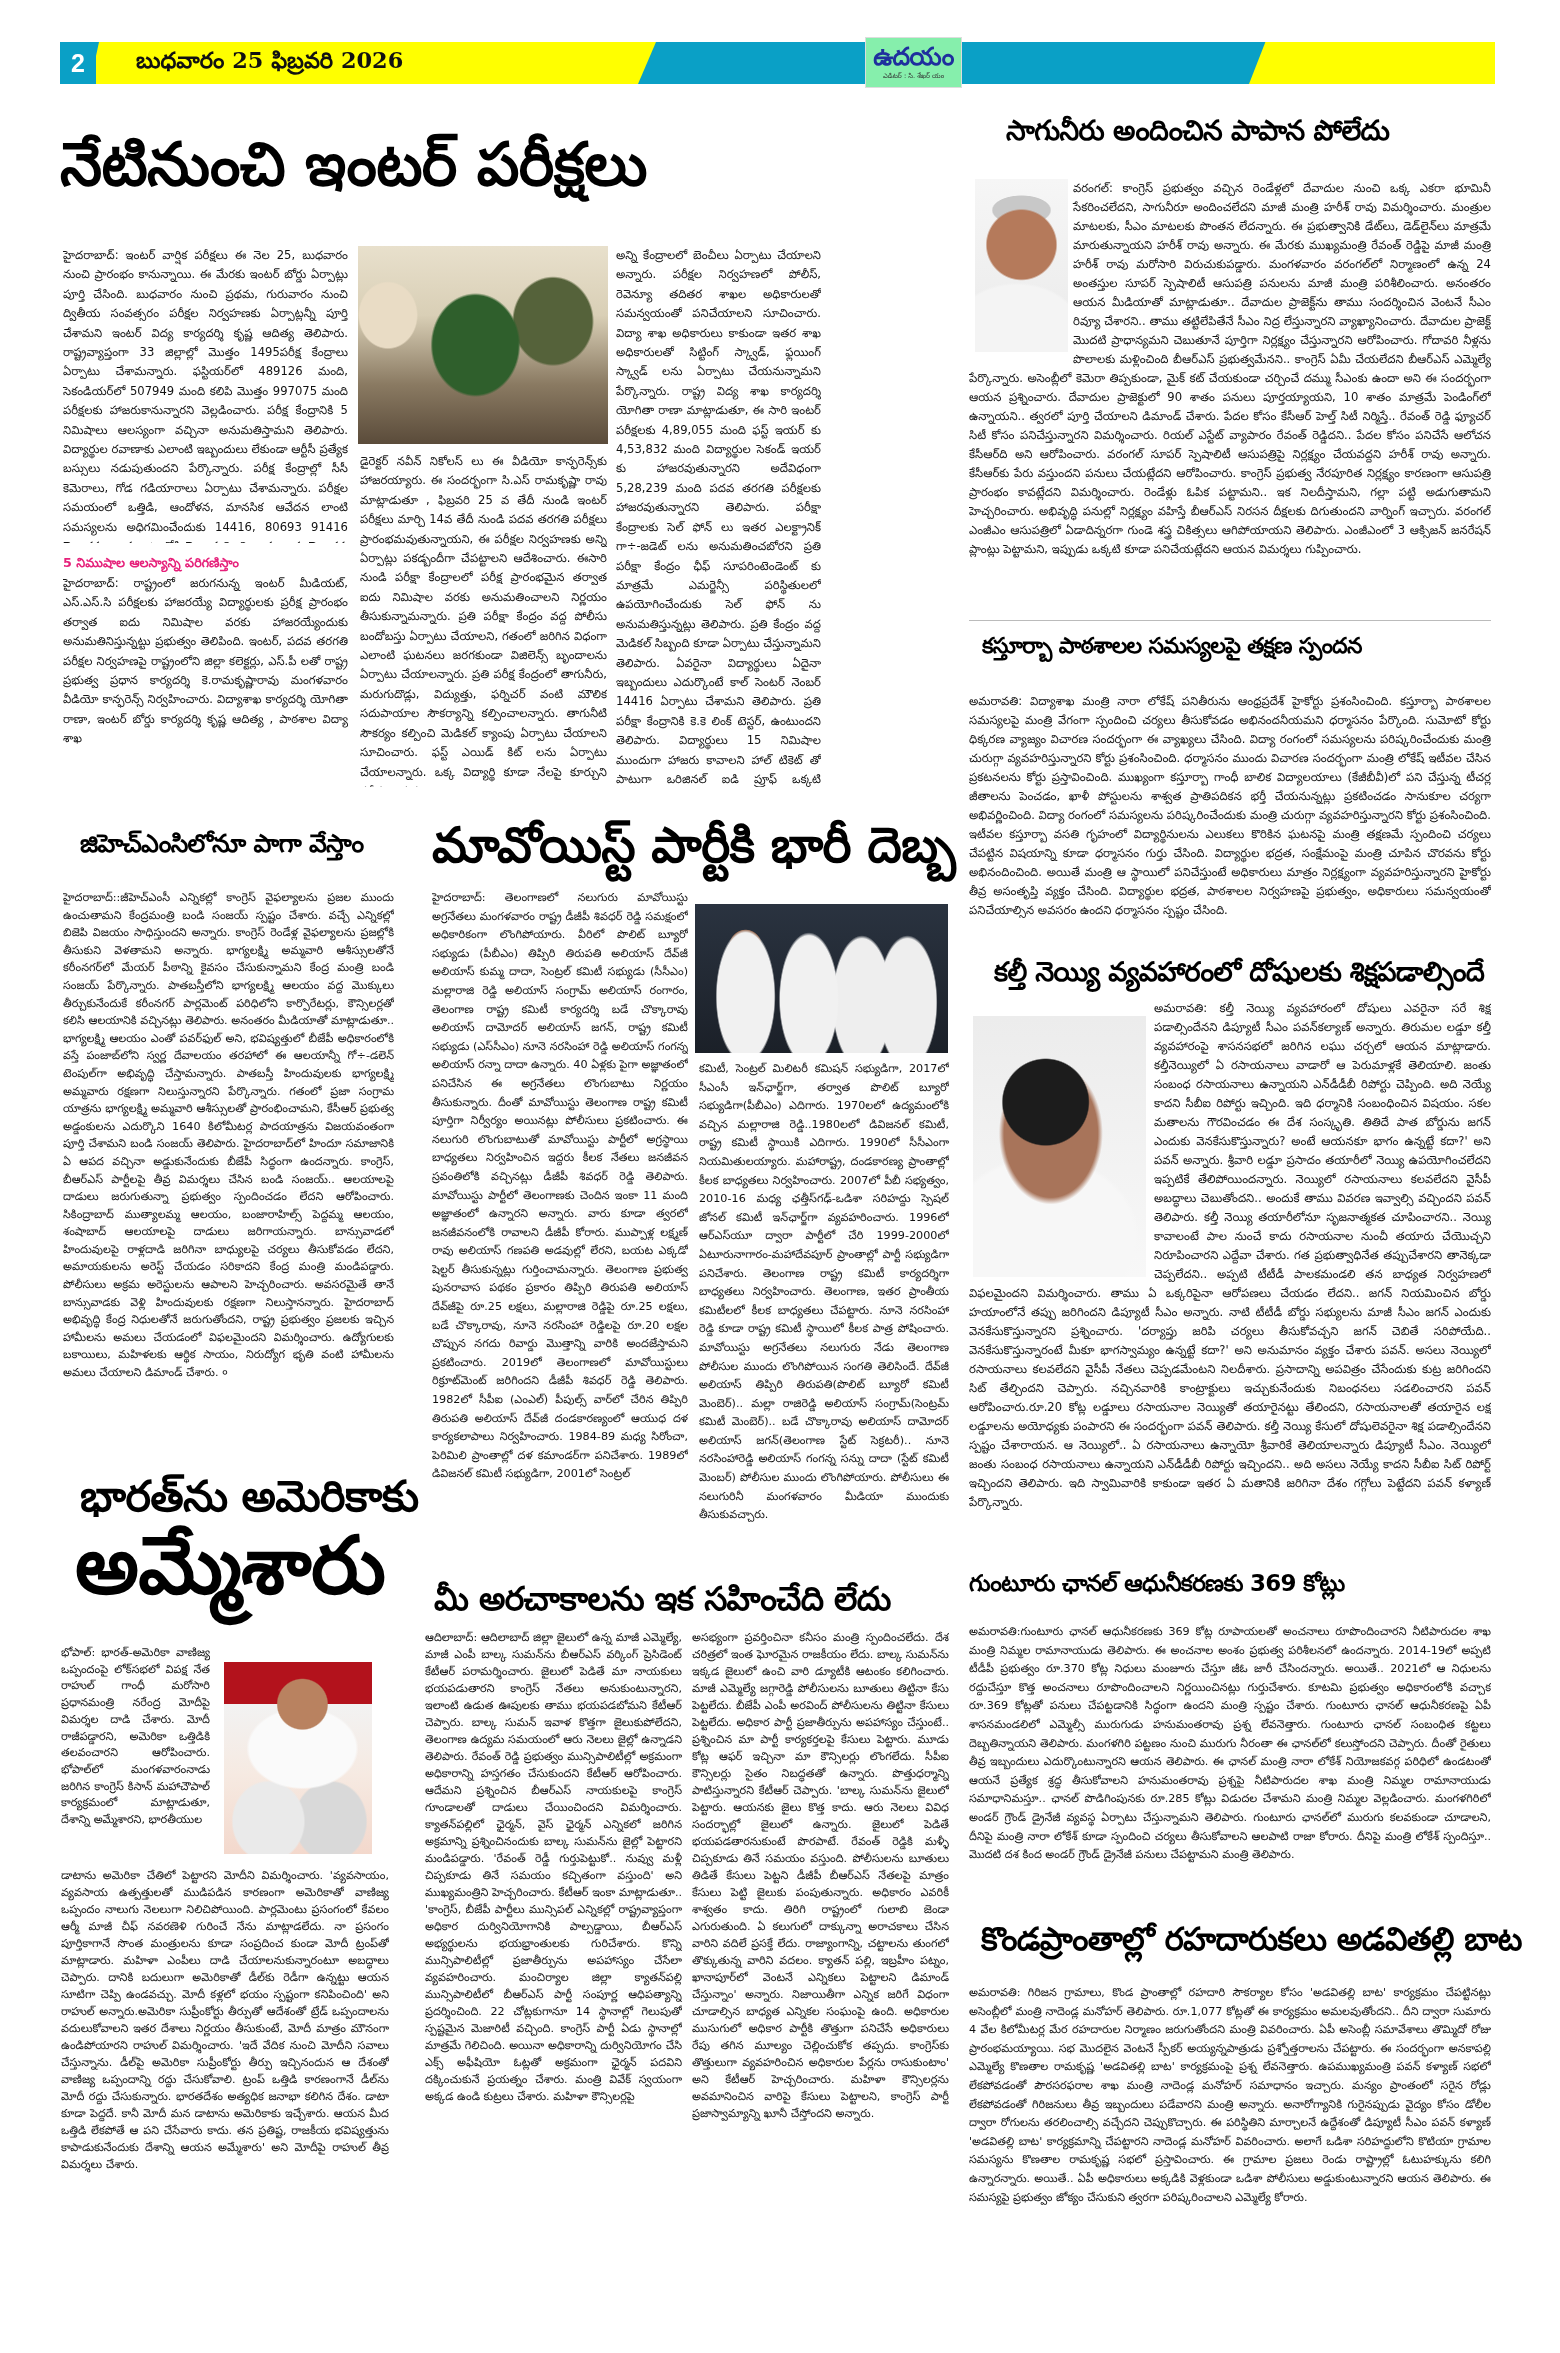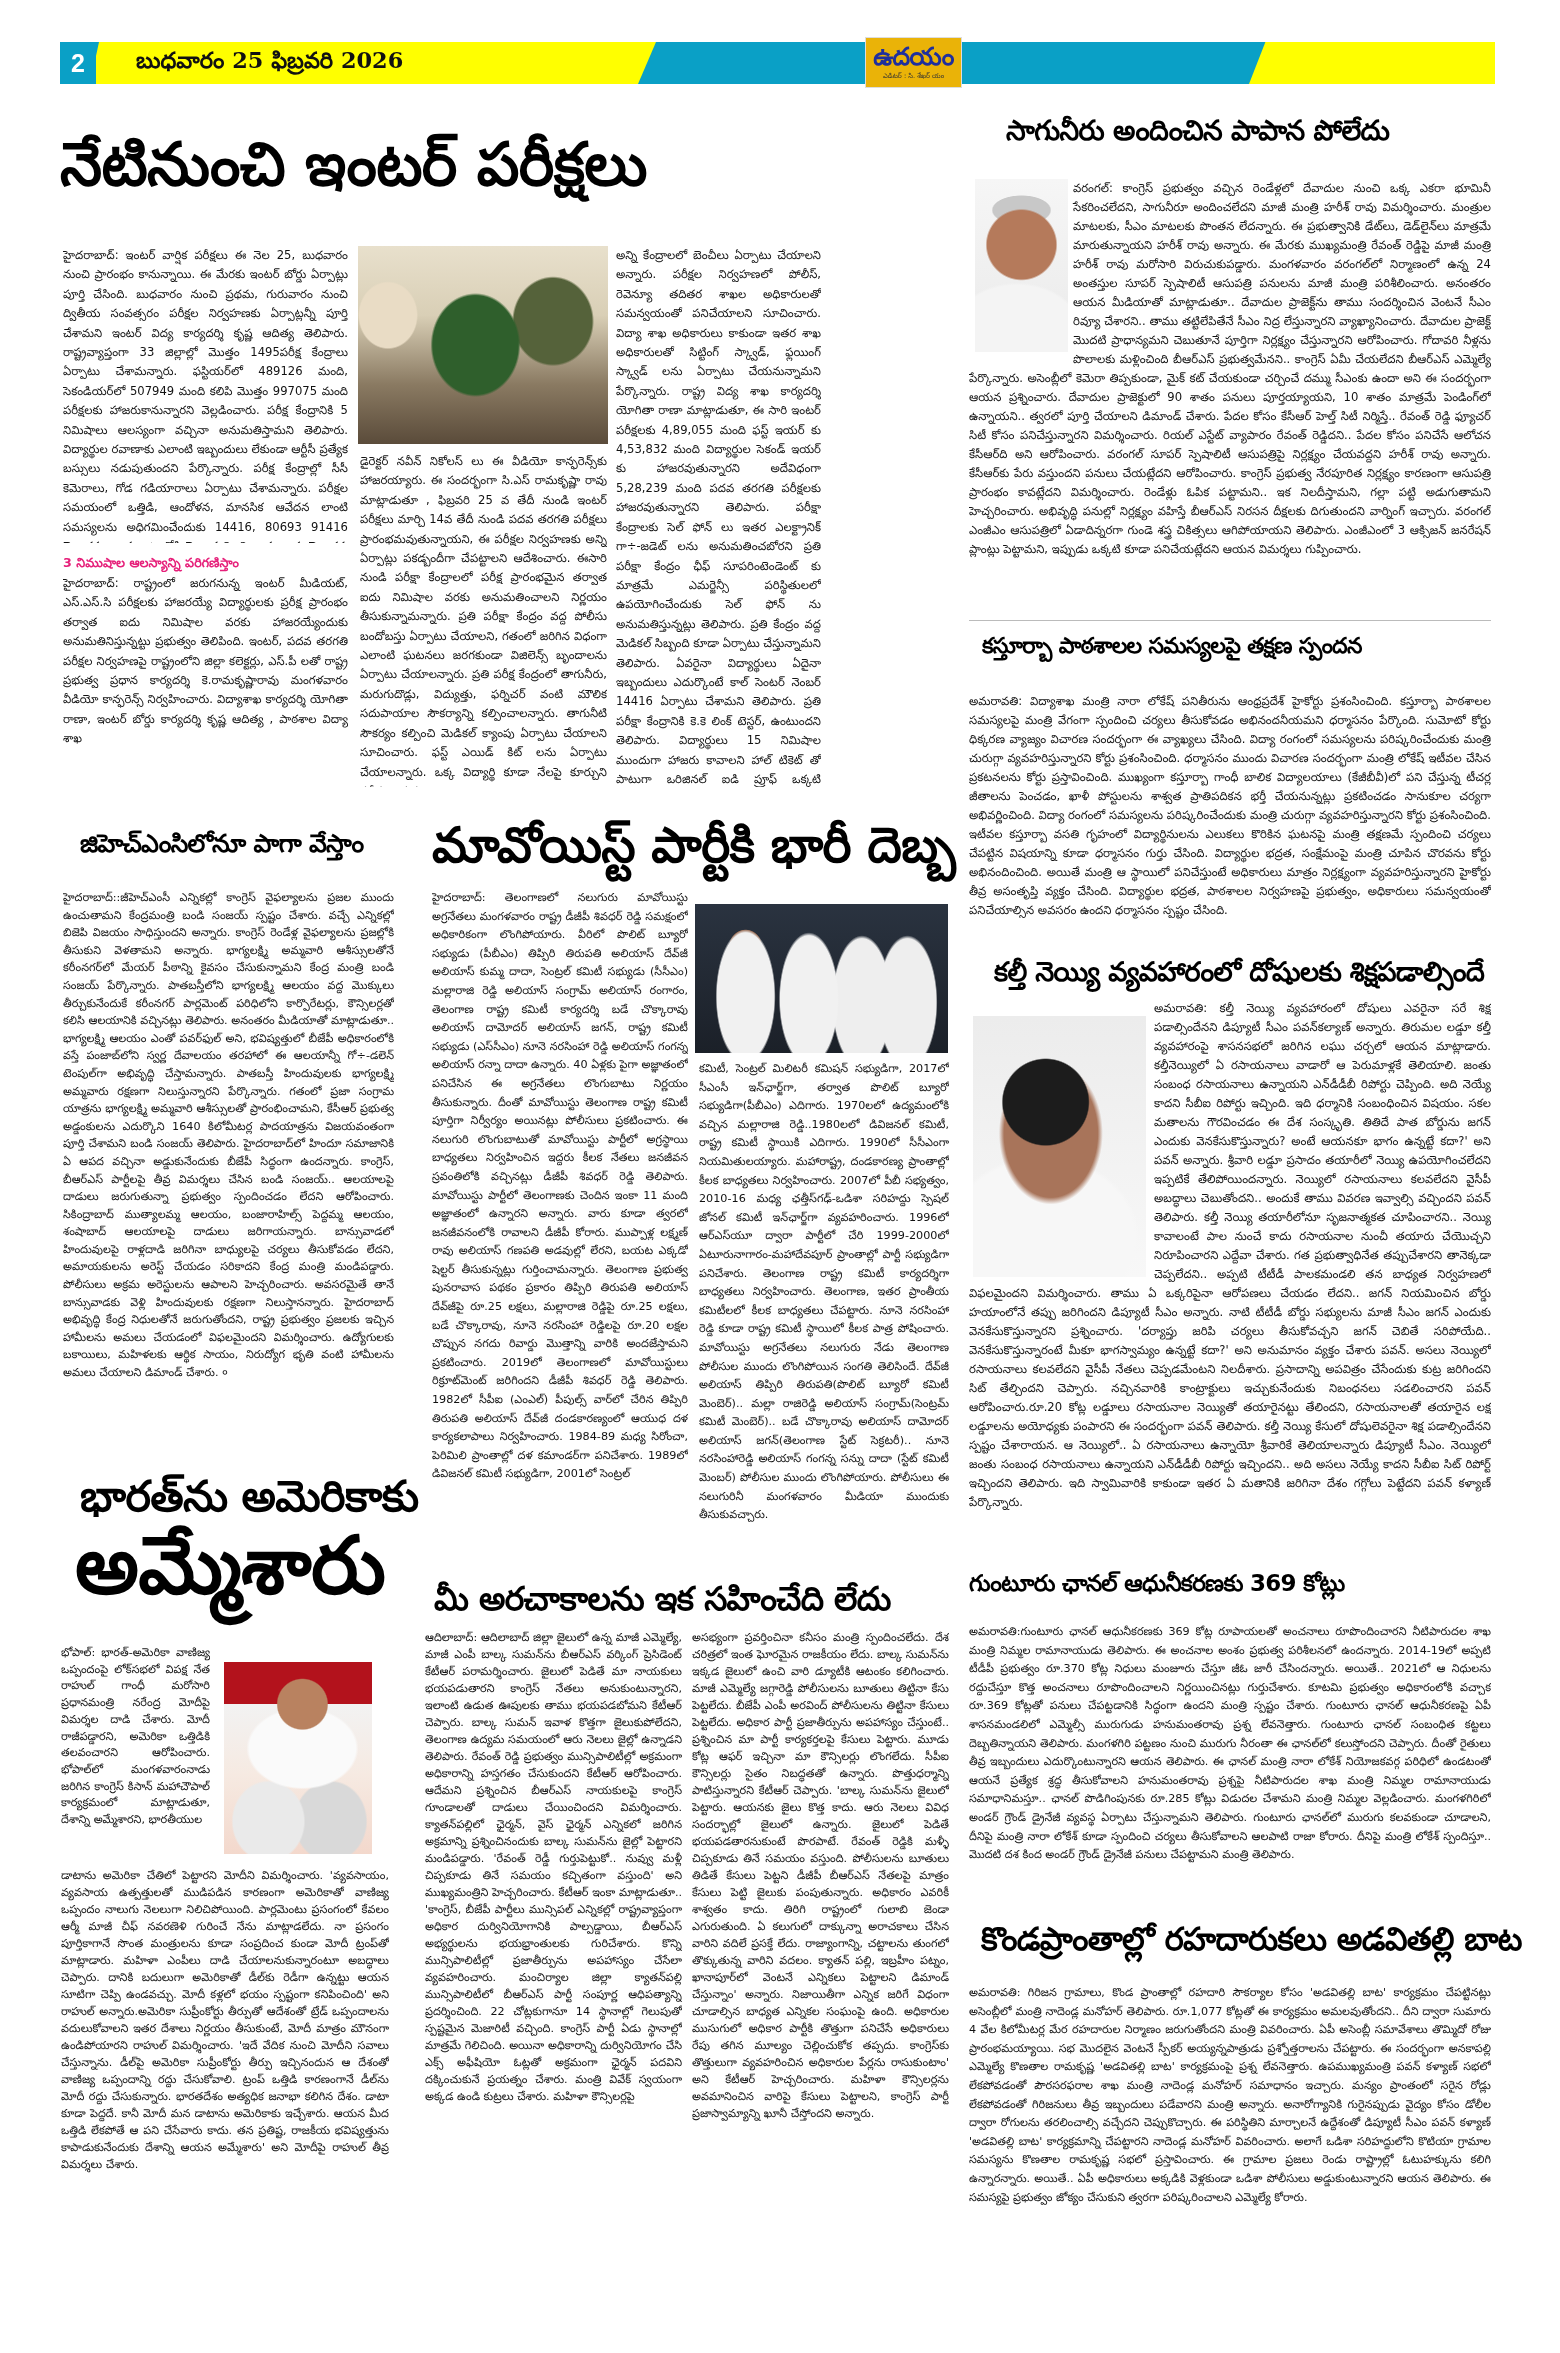--- a/index.html
+++ b/index.html
@@ -5,21 +5,21 @@
   * { box-sizing: border-box; margin: 0; padding: 0; }
   html, body { width: 1561px; height: 2354px; background: #ffffff; overflow: hidden; }
   body { position: relative; font-family: "DejaVu Sans", sans-serif; color: #111; }
 
   
   .masthead { position: absolute; left: 60px; top: 42px; width: 1435px; height: 42px; background: #0aa0c6; overflow: hidden; }
   .mh-pagenum { position: absolute; left: 0; top: 0; width: 36px; height: 42px; background: #0aa0c6; color: #fff; font: bold 25px "Liberation Sans", sans-serif; display: flex; align-items: center; justify-content: center; z-index: 3; }
   .mh-yellow-left { position: absolute; left: 30px; top: 0; width: 566px; height: 42px; background: #ffff00; clip-path: polygon(9px 0, 100% 0, calc(100% - 18px) 100%, 0 100%); z-index: 2; }
   .mh-date { position: absolute; left: 76px; top: 0; height: 42px; display: flex; align-items: center; font: bold 22.4px "DejaVu Serif", serif; color: #111; z-index: 4; }
   .mh-yellow-right { position: absolute; right: 0; top: 0; width: 246px; height: 42px; background: #ffff00; clip-path: polygon(16.4px 0, 100% 0, 100% 100%, 0 100%); }
-  .mh-logo { position: absolute; left: 865px; top: 37px; width: 97px; height: 51px; background: #eab308; border: 0.7px solid #ddd; z-index: 5; display: flex; flex-direction: column; align-items: center; justify-content: center; }
+  .mh-logo { position: absolute; left: 865px; top: 37px; width: 97px; height: 51px; background: #86efac; border: 0.7px solid #ddd; z-index: 5; display: flex; flex-direction: column; align-items: center; justify-content: center; }
   .mh-logo-word { font: bold 25px "DejaVu Sans", sans-serif; color: #1f2f9e; line-height: 1; letter-spacing: -0.7px; }
   .mh-logo-sub { font: 6.7px "DejaVu Sans", sans-serif; color: #333; margin-top: 2.2px; text-align: center; }
 
   
   .headline { position: absolute; font-family: "DejaVu Sans", sans-serif; font-weight: bold; color: #000; line-height: 1.05; white-space: nowrap; letter-spacing: -0.7px; }
   .body { position: absolute; font-family: "DejaVu Sans", sans-serif; font-size: 11.6px; line-height: 19.4px; text-align: justify; color: #111; overflow: hidden; }
   .sub { color: #e6207a; font-weight: bold; font-size: 12.7px; }
   .photo { position: absolute; overflow: hidden; }
   .caption { position: absolute; font-size: 11.6px; line-height: 19.4px; color: #111; text-align: justify; overflow: hidden; }
 
@@ -70,21 +70,21 @@
 </div>
 <div class="mh-logo">
   <div class="mh-logo-word">ఉదయం</div>
   <div class="mh-logo-sub">ఎడిటర్ : సి. శేఖర్ యం</div>
 </div>
 
 <div class="headline" style="left:60px; top:133px; font-size:60px;">నేటినుంచి ఇంటర్ పరీక్షలు</div>
 
 <div class="body" style="left:63px; top:246px; width:285px; height:297px;">హైదరాబాద్: ఇంటర్ వార్షిక పరీక్షలు ఈ నెల 25, బుధవారం నుంచి ప్రారంభం కానున్నాయి. ఈ మేరకు ఇంటర్ బోర్డు ఏర్పాట్లు పూర్తి చేసింది. బుధవారం నుంచి ప్రథమ, గురువారం నుంచి ద్వితీయ సంవత్సరం పరీక్షల నిర్వహణకు ఏర్పాట్లన్నీ పూర్తి చేశామని ఇంటర్ విద్య కార్యదర్శి కృష్ణ ఆదిత్య తెలిపారు. రాష్ట్రవ్యాప్తంగా 33 జిల్లాల్లో మొత్తం 1495పరీక్ష కేంద్రాలు ఏర్పాటు చేశామన్నారు. ఫస్టియర్‌లో 489126 మంది, సెకండియర్‌లో 507949 మంది కలిపి మొత్తం 997075 మంది పరీక్షలకు హాజరుకానున్నారని వెల్లడించారు. పరీక్ష కేంద్రానికి 5 నిమిషాలు ఆలస్యంగా వచ్చినా అనుమతిస్తామని తెలిపారు. విద్యార్థుల రవాణాకు ఎలాంటి ఇబ్బందులు లేకుండా ఆర్టీసీ ప్రత్యేక బస్సులు నడుపుతుందని పేర్కొన్నారు. పరీక్ష కేంద్రాల్లో సీసీ కెమెరాలు, గోడ గడియారాలు ఏర్పాటు చేశామన్నారు. పరీక్షల సమయంలో ఒత్తిడి, ఆందోళన, మానసిక ఆవేదన లాంటి సమస్యలను అధిగమించేందుకు 14416, 80693 91416 నెంబర్లను అందుబాటులోకి తెచ్చామని, విద్యార్థులు ఈ నెంబర్లకు ఫోన్ చేసి కౌన్సెలింగ్ సేవలు పొందవచ్చని కృష్ణ ఆదిత్య తెలిపారు.</div>
 <div class="body" style="left:63px; top:553px; width:285px; height:19.4px;">
-  <span class="sub">3 నిముషాల ఆలస్యాన్ని పరిగణిస్తాం</span>
+  <span class="sub">5 నిముషాల ఆలస్యాన్ని పరిగణిస్తాం</span>
 </div>
 <div class="body" style="left:63px; top:574px; width:285px; height:213px;">హైదరాబాద్: రాష్ట్రంలో జరుగనున్న ఇంటర్ మీడియట్, ఎస్.ఎస్.సి పరీక్షలకు హాజరయ్యే విద్యార్థులకు ప్రరీక్ష ప్రారంభం తర్వాత ఐదు నిమిషాల వరకు హాజరయ్యేందుకు అనుమతినిస్తున్నట్టు ప్రభుత్వం తెలిపింది. ఇంటర్, పదవ తరగతి పరీక్షల నిర్వహణపై రాష్ట్రంలోని జిల్లా కలెక్టర్లు, ఎస్.పీ లతో రాష్ట్ర ప్రభుత్వ ప్రధాన కార్యదర్శి కె.రామకృష్ణారావు మంగళవారం వీడియో కాన్ఫరెన్స్ నిర్వహించారు. విద్యాశాఖ కార్యదర్శి యోగితా రాణా, ఇంటర్ బోర్డు కార్యదర్శి కృష్ణ ఆదిత్య , పాఠశాల విద్యా శాఖ</div>
 
 <div class="photo ph-exam" style="left:358px; top:246px; width:250px; height:198px;"></div>
 <div class="caption" style="left:360px; top:452px; width:247px; height:335px;">డైరెక్టర్ నవీన్ నికోలస్ లు ఈ వీడియో కాన్ఫరెన్స్‌కు హాజరయ్యారు. ఈ సందర్భంగా సి.ఎస్ రామకృష్ణా రావు మాట్లాడుతూ , ఫిబ్రవరి 25 వ తేదీ నుండి ఇంటర్ పరీక్షలు మార్చి 14వ తేదీ నుండి పదవ తరగతి పరీక్షలు ప్రారంభమవుతున్నాయని, ఈ పరీక్షల నిర్వహణకు అన్ని ఏర్పాట్లు పకడ్బందీగా చేపట్టాలని ఆదేశించారు. ఈసారి నుండి పరీక్షా కేంద్రాలలో పరీక్ష ప్రారంభమైన తర్వాత ఐదు నిమిషాల వరకు అనుమతించాలని నిర్ణయం తీసుకున్నామన్నారు. ప్రతి పరీక్షా కేంద్రం వద్ద పోలీసు బందోబస్తు ఏర్పాటు చేయాలని, గతంలో జరిగిన విధంగా ఎలాంటి ఘటనలు జరగకుండా విజిలెన్స్ బృందాలను ఏర్పాటు చేయాలన్నారు. ప్రతి పరీక్ష కేంద్రంలో తాగునీరు, మరుగుదొడ్లు, విద్యుత్తు, ఫర్నిచర్ వంటి మౌలిక సదుపాయాల సౌకర్యాన్ని కల్పించాలన్నారు. తాగునీటి సౌకర్యం కల్పించి మెడికల్ క్యాంపు ఏర్పాటు చేయాలని సూచించారు. ఫస్ట్ ఎయిడ్ కిట్ లను ఏర్పాటు చేయాలన్నారు. ఒక్క విద్యార్థి కూడా నేలపై కూర్చుని పరీక్ష రాయకుండా</div>
 
 <div class="body" style="left:616px; top:246px; width:205px; height:541px;">అన్ని కేంద్రాలలో బెంచీలు ఏర్పాటు చేయాలని అన్నారు. పరీక్షల నిర్వహణలో పోలీస్, రెవెన్యూ తదితర శాఖల అధికారులతో సమన్వయంతో పనిచేయాలని సూచించారు. విద్యా శాఖ అధికారులు కాకుండా ఇతర శాఖ అధికారులతో సిట్టింగ్ స్క్వాడ్, ఫ్లయింగ్ స్క్వాడ్ లను ఏర్పాటు చేయనున్నామని పేర్కొన్నారు. రాష్ట్ర విద్య శాఖ కార్యదర్శి యోగితా రాణా మాట్లాడుతూ, ఈ సారి ఇంటర్ పరీక్షలకు 4,89,055 మంది ఫస్ట్ ఇయర్ కు 4,53,832 మంది విద్యార్థుల సెకండ్ ఇయర్ కు హాజరవుతున్నారని అదేవిధంగా 5,28,239 మంది పదవ తరగతి పరీక్షలకు హాజరవుతున్నారని తెలిపారు. పరీక్షా కేంద్రాలకు సెల్ ఫోన్ లు ఇతర ఎలక్ట్రానిక్ గా÷-జడెట్ లను అనుమతించబోరని ప్రతి పరీక్షా కేంద్రం ఛీఫ్ సూపరింటెండెంట్ కు మాత్రమే ఎమర్జెన్సీ పరిస్థితులలో ఉపయోగించేందుకు సెల్ ఫోన్ ను అనుమతిస్తున్నట్లు తెలిపారు. ప్రతి కేంద్రం వద్ద మెడికల్ సిబ్బంది కూడా ఏర్పాటు చేస్తున్నామని తెలిపారు. ఏవరైనా విద్యార్థులు ఏదైనా ఇబ్బందులు ఎదుర్కొంటే కాల్ సెంటర్ నెంబర్ 14416 ఏర్పాటు చేశామని తెలిపారు. ప్రతి పరీక్షా కేంద్రానికి కె.కె లింక్ టెస్టర్, ఉంటుందని తెలిపారు. విద్యార్థులు 15 నిమిషాల ముందుగా హాజరు కావాలని హాల్ టికెట్ తో పాటుగా ఒరిజినల్ ఐడి ప్రూఫ్ ఒక్కటి ఉండాలని తెలిపారు. పరీక్షల విషయంలో ప్రత్యేక శ్రద్ధ తీసుకుని విద్యార్థులకు ఎటువంటి ఇబ్బందులు కలగకుండా చూడాలని జిల్లా కలెక్టర్లకు ఆదేశించారు.</div>
 
 <div class="headline" style="left:1006px; top:116px; font-size:28px;">సాగునీరు అందించిన పాపాన పోలేదు</div>
 <div class="photo ph-harish" style="left:975px; top:179px; width:93px; height:173px;"></div>

